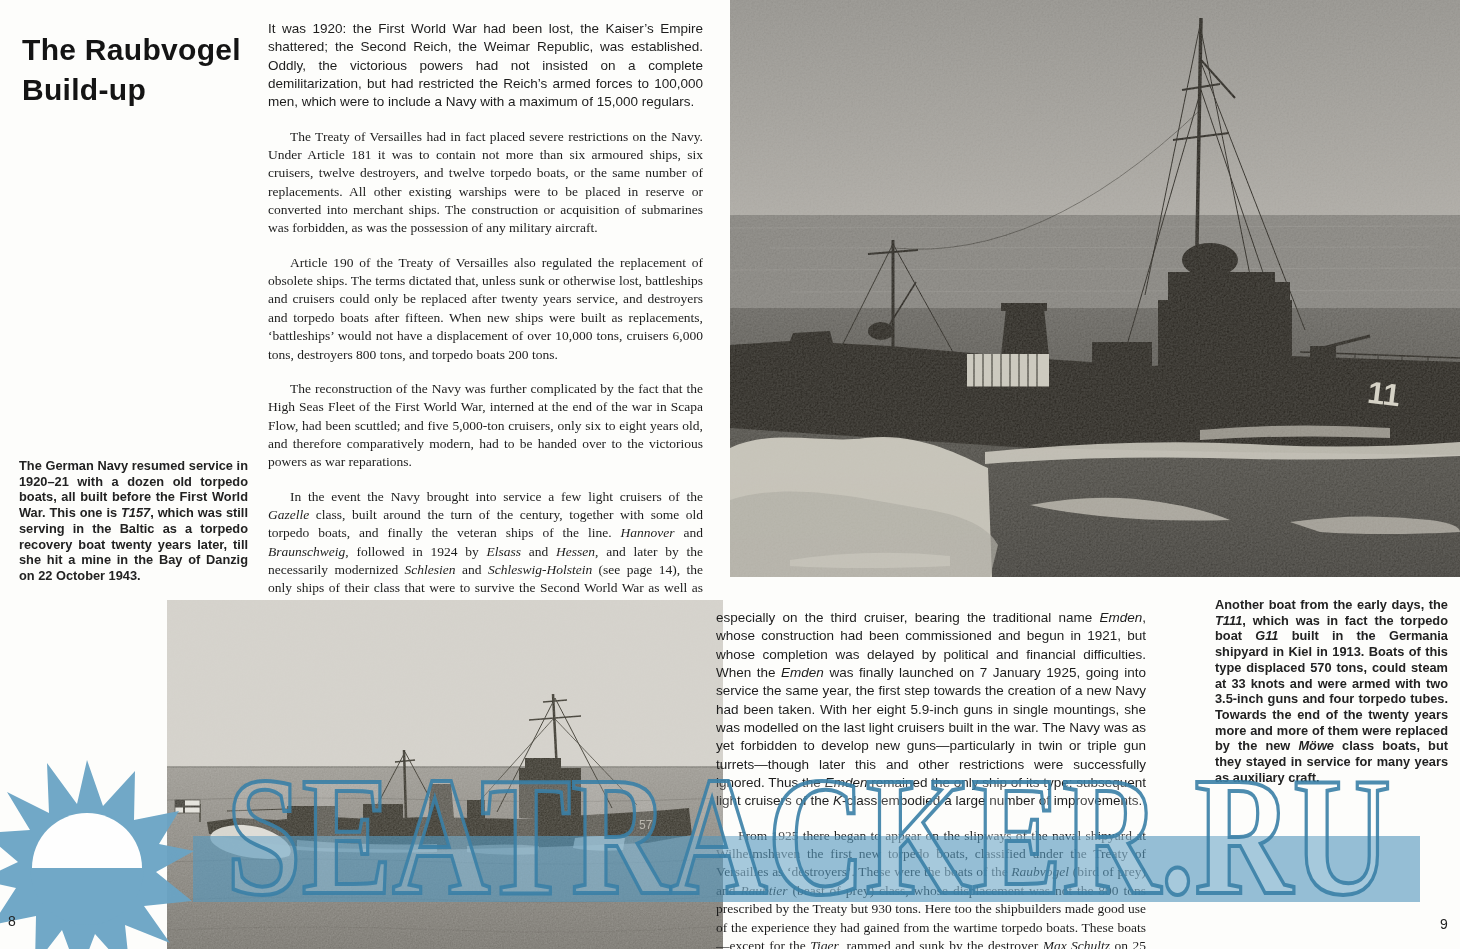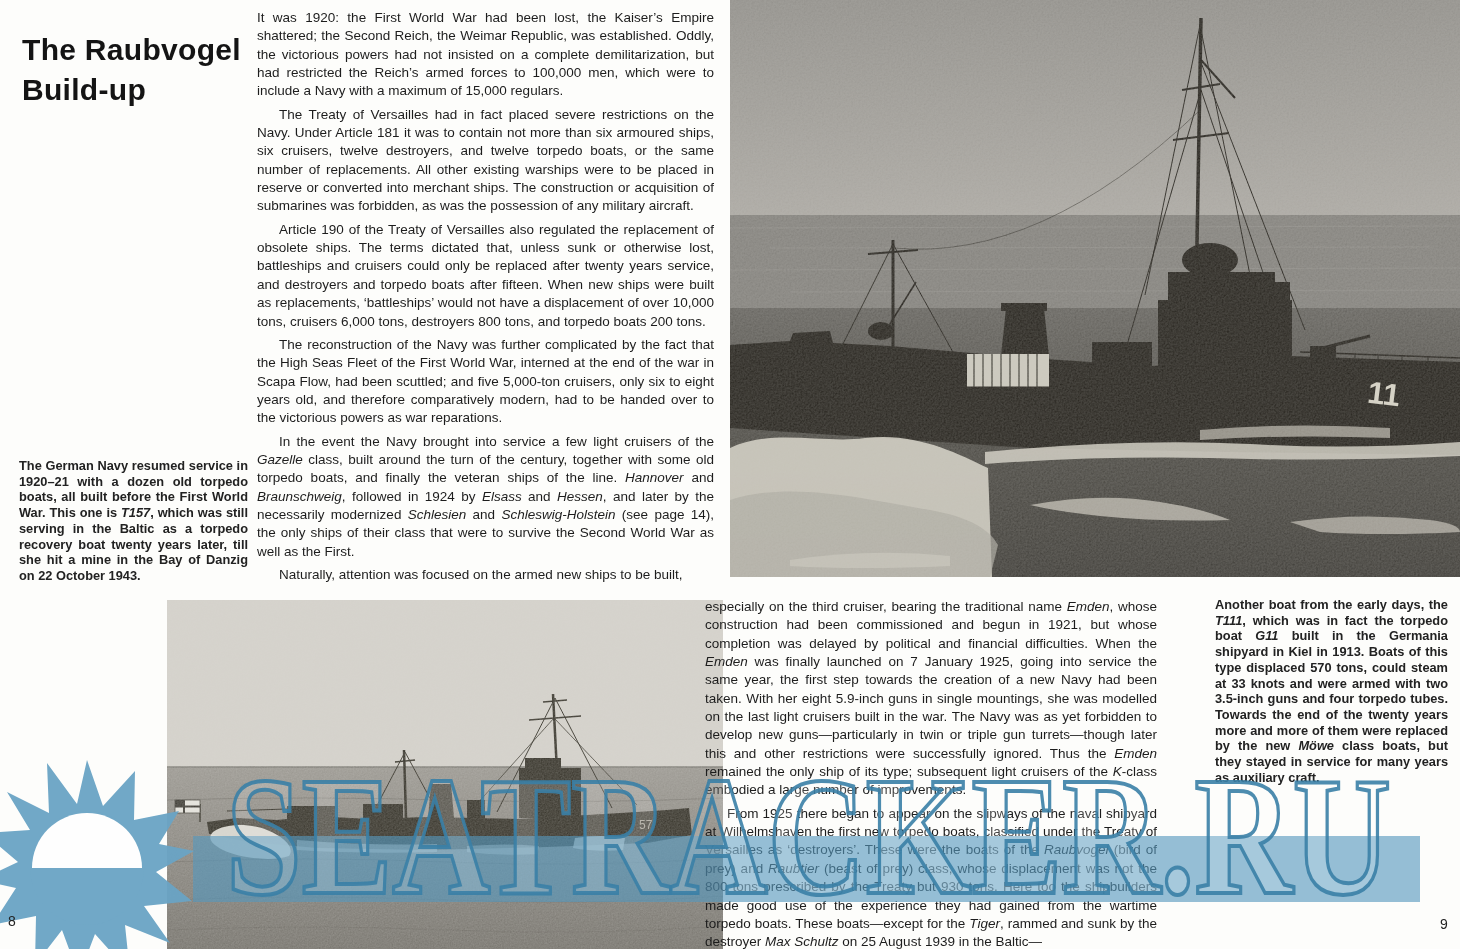--- a/index.html
+++ b/index.html
@@ -6,22 +6,22 @@
   .page{position:relative;width:1460px;height:949px;background:#fdfdfb;overflow:hidden;
         font-family:"Liberation Sans",sans-serif;color:#1c1c1c;}
   .title{position:absolute;left:22px;top:10px;width:238px;font-size:30px;font-weight:bold;
          line-height:1.33;letter-spacing:.3px;color:#141414;}
   .caption{position:absolute;text-align:justify;font-size:12.8px;line-height:15.7px;color:#222;font-weight:bold;}
   .caption-left{left:19px;top:458px;width:229px;}
   .caption-right{left:1215px;top:597px;width:233px;}
   .bodycol{position:absolute;text-align:justify;font-size:13.5px;line-height:18.35px;color:#1d1d1d;}
   .maincol{left:252px;top:4px;width:467px;}
   .midcol{left:700px;top:593px;width:462px;}
-  .bodycol p{margin:5px;}
-  .bodycol p + p{text-indent:22px;}
+  .bodycol p{margin:16px;}
+  .bodycol p + p{text-indent:22px;font-family:Liberation Serif, serif;}
   .photo{position:absolute;overflow:hidden;background:#888;}
   .photo svg{display:block;}
   .photo-tr{left:730px;top:0;width:730px;height:577px;}
   .photo-bl{left:167px;top:600px;width:556px;height:400px;}
   .pagenum{position:absolute;font-size:14px;color:#222;}
   .pagenum-left{left:8px;top:913px;}
   .pagenum-right{left:1440px;top:916px;}
   .wm-band{position:absolute;left:193px;top:836px;width:1227px;height:66px;
            background:rgba(86,152,189,.62);}
   .wm-text{position:absolute;left:226px;top:751px;font-family:"Liberation Serif",serif;

